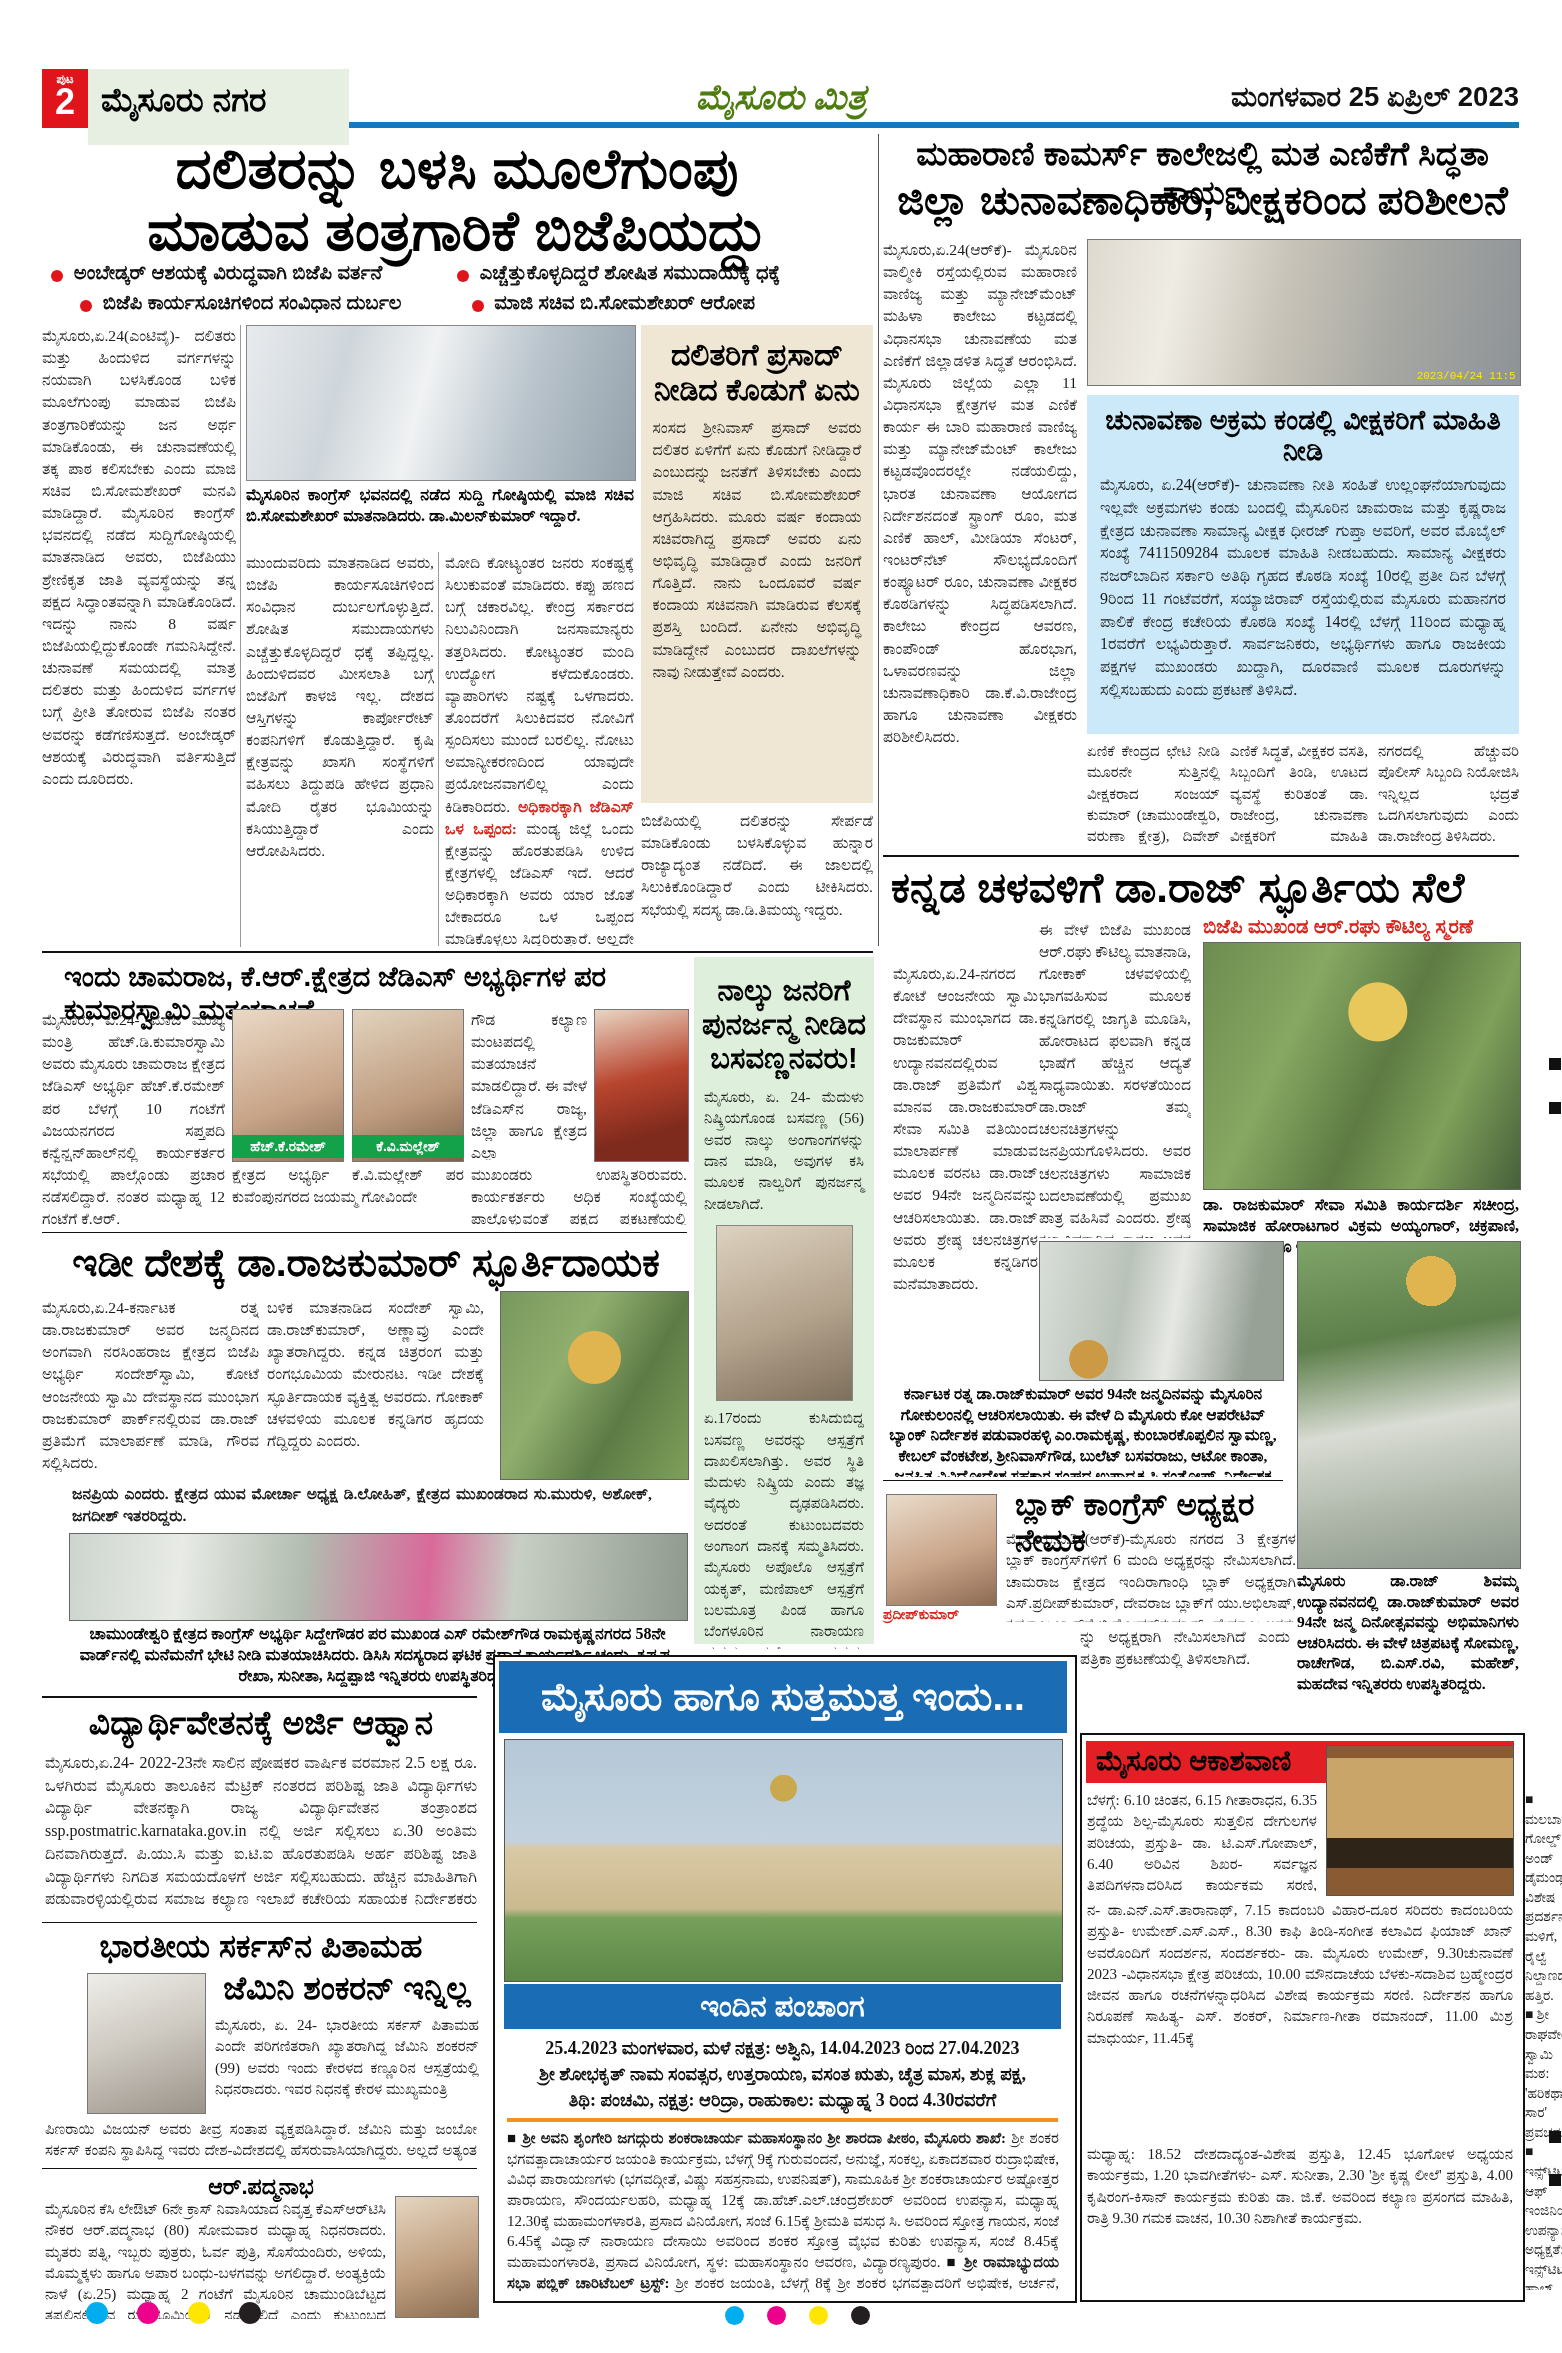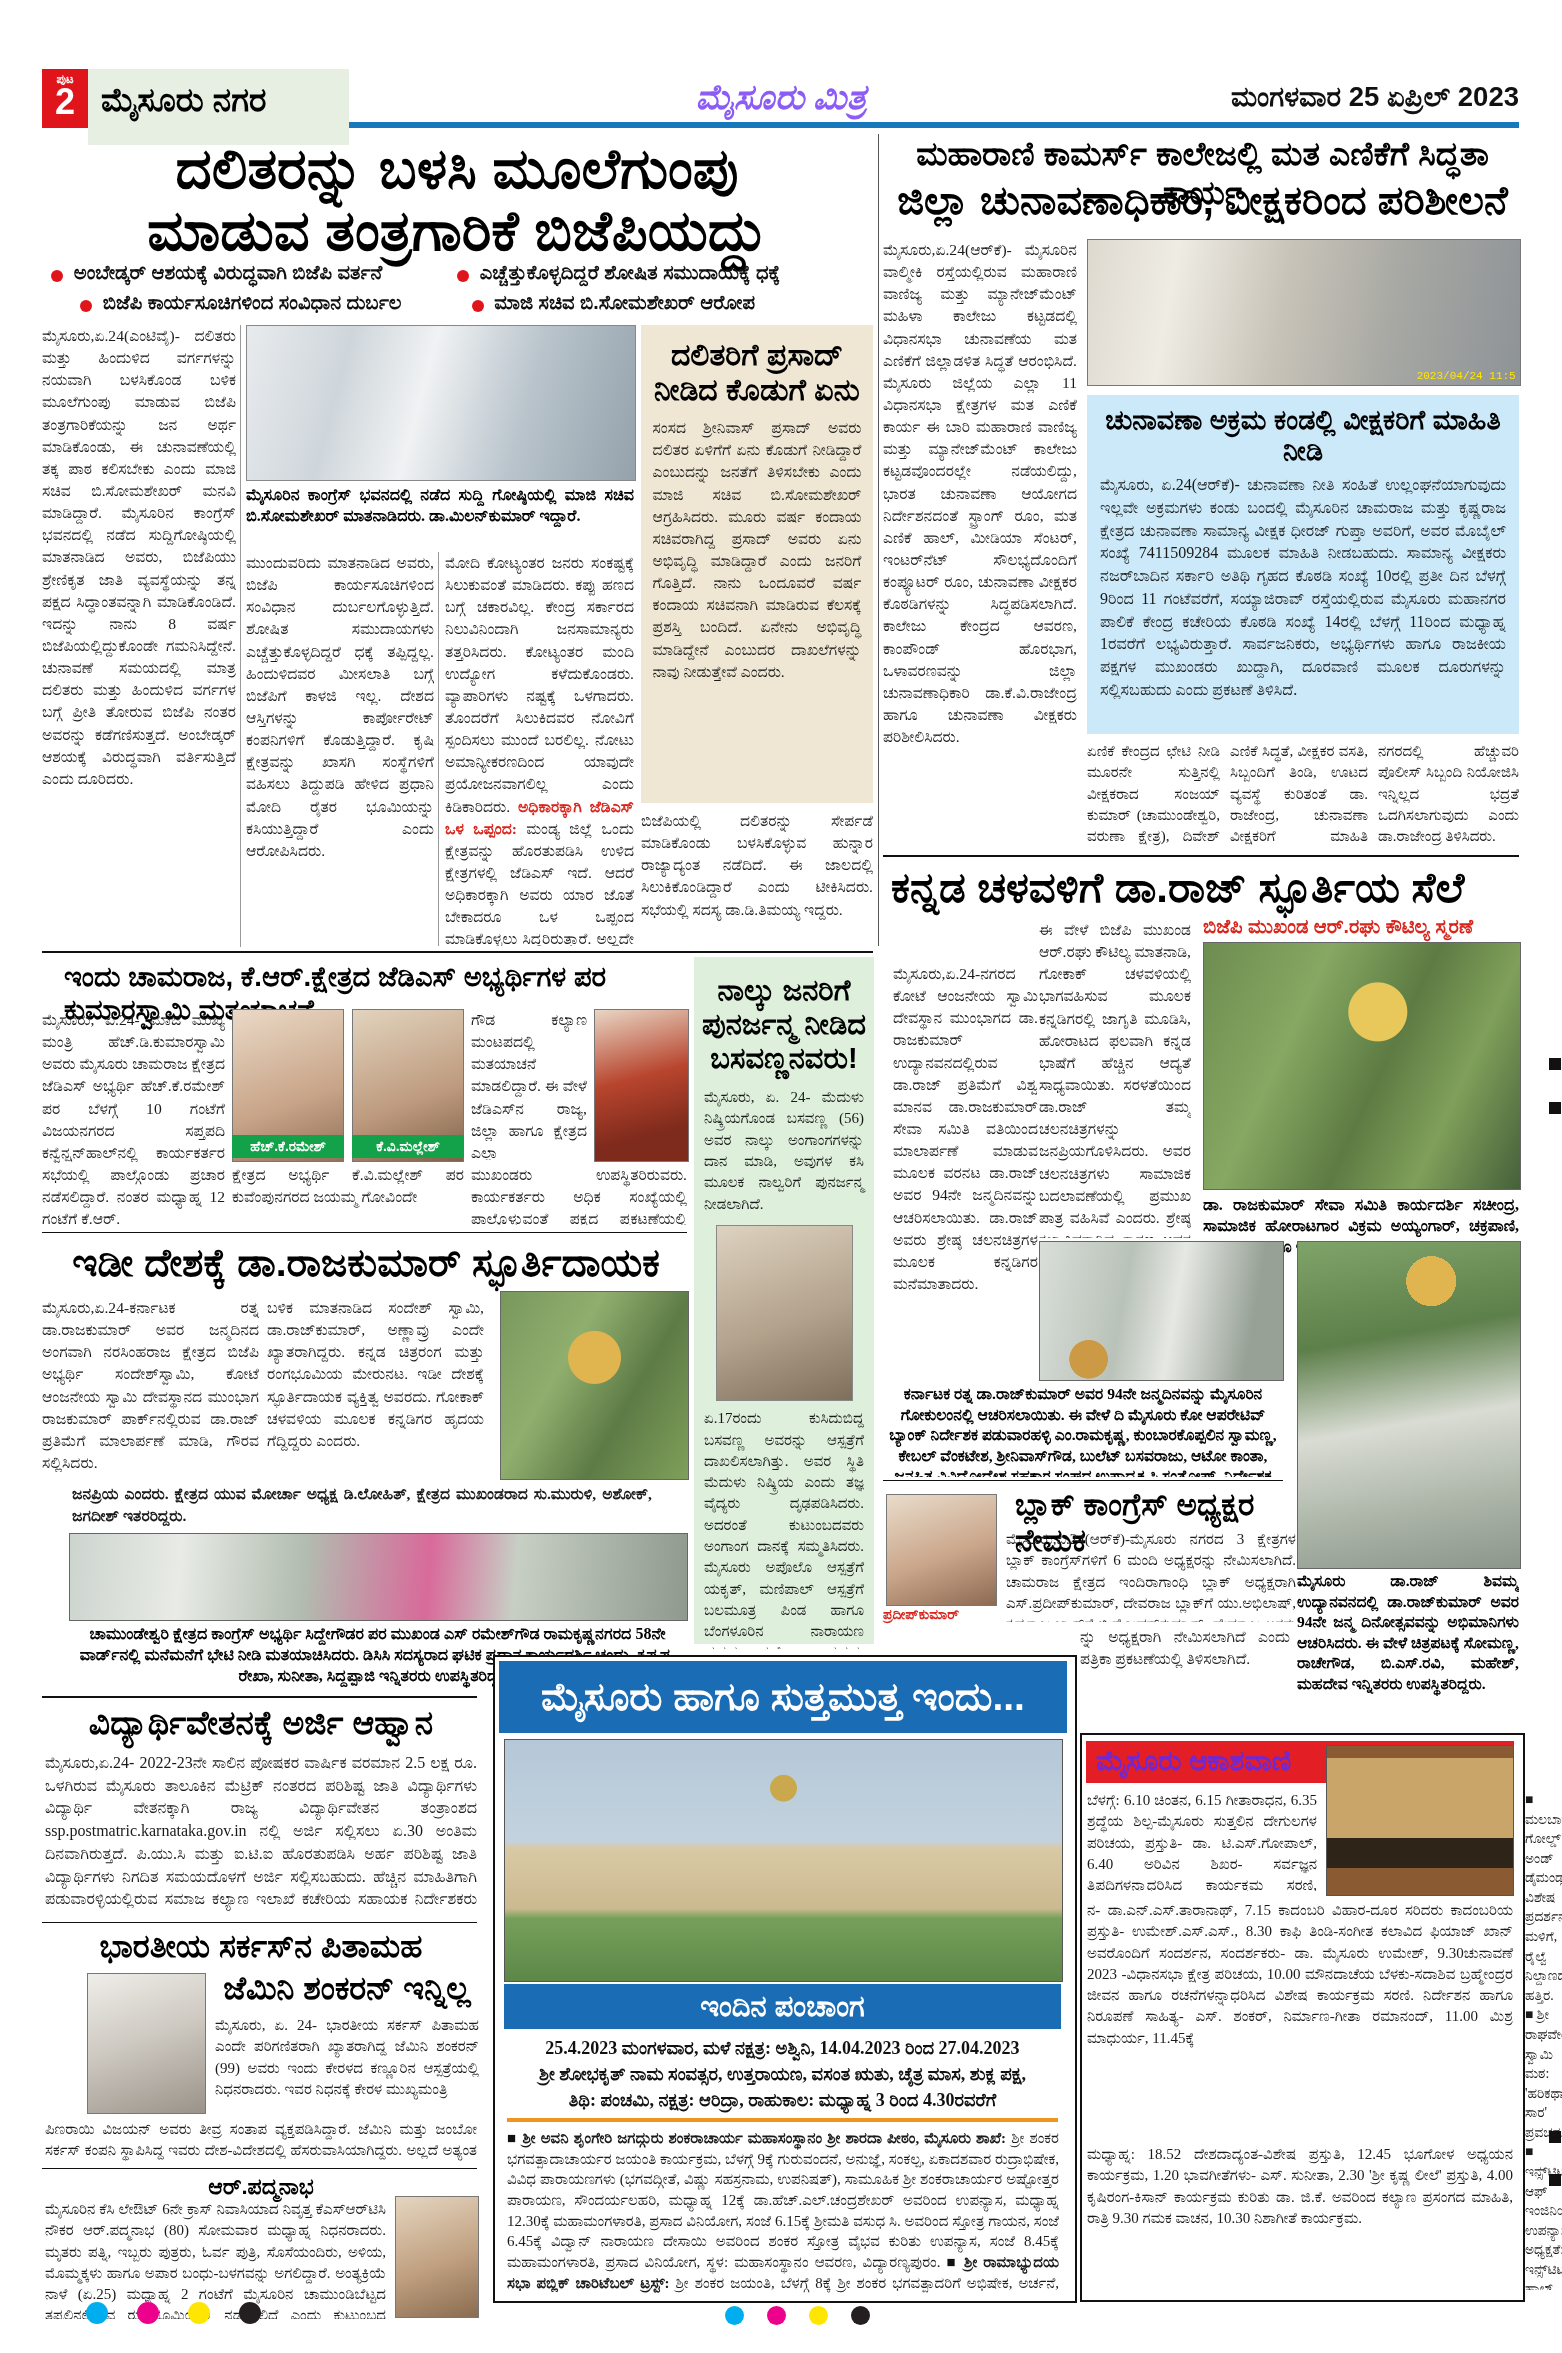--- a/index.html
+++ b/index.html
@@ -27,21 +27,21 @@
 <body>
 
 <div class="page">
 
   <div class="abs" style="left:42px;top:69px;width:46px;height:59px;background:#e0151b;color:#fff;text-align:center;">
     <div style="font-size:11.6px;font-weight:bold;padding-top:2.9px;font-family:'Liberation Sans',sans-serif;">ಪುಟ</div>
     <div style="font-size:36px;font-weight:bold;line-height:0.9;font-family:'Liberation Sans',sans-serif;">2</div>
   </div>
   <div class="abs" style="left:88px;top:69px;width:261px;height:76px;background:#e6efe2;"></div>
   <div class="abs hl" style="left:101px;top:81px;width:239px;font-size:33px;">ಮೈಸೂರು ನಗರ</div>
-  <div class="abs" style="left:600px;top:78px;width:362px;text-align:center;color:#8b5cf6;font-weight:bold;
+  <div class="abs" style="left:600px;top:78px;width:362px;text-align:center;color:#4d7c0f;font-weight:bold;
               font-size:35px;font-family:'Liberation Serif',serif;font-style:italic;">ಮೈಸೂರು ಮಿತ್ರ</div>
   <div class="abs" style="left:1087px;top:81px;width:432px;text-align:right;font-size:27.5px;font-weight:bold;
               font-family:'Liberation Sans',sans-serif;">ಮಂಗಳವಾರ 25 ಏಪ್ರಿಲ್ 2023</div>
   <div class="abs" style="left:349px;top:122px;width:1170px;height:5.8px;background:#1778bc;"></div>
 
   <div class="abs hl ctr" style="left:51px;top:138px;width:812px;font-size:56px;line-height:1.1;">ದಲಿತರನ್ನು ಬಳಸಿ ಮೂಲೆಗುಂಪು
 ಮಾಡುವ ತಂತ್ರಗಾರಿಕೆ ಬಿಜೆಪಿಯದ್ದು</div>
 
   <div class="abs" style="left:51px;top:261px;width:819px;font-family:'Liberation Sans',sans-serif;">
     <div style="display:flex;">
@@ -217,21 +217,21 @@
     <span class="sq"> ■ </span>
     <b>ಶ್ರೀ ರಾಮಾಭ್ಯುದಯ ಸಭಾ ಪಬ್ಲಿಕ್ ಚಾರಿಟೆಬಲ್ ಟ್ರಸ್ಟ್: </b>
     <span>ಶ್ರೀ ಶಂಕರ ಜಯಂತಿ, ಬೆಳಗ್ಗೆ 8ಕ್ಕೆ ಶ್ರೀ ಶಂಕರ ಭಗವತ್ಪಾದರಿಗೆ ಅಭಿಷೇಕ, ಅರ್ಚನೆ, ಮಹಾಮಂಗಳಾರತಿ, ಪ್ರಸಾದ ವಿನಿಯೋಗ, ಸ್ಥಳ: ಆವರಣ, ಶ್ರೀರಾಮಪೇಟೆ</span>
     
     
     
   </div>
 
   <div class="abs" style="left:1080px;top:1733px;width:441px;height:565px;border:2.2px solid #111;background:#fff;"></div>
   <div class="abs" style="left:1086px;top:1741px;width:428px;height:42px;background:#e31e25;"></div>
-  <div class="abs" style="left:1096px;top:1745px;width:290px;color:#6d28d9;font-weight:bold;font-size:27.5px;
+  <div class="abs" style="left:1096px;top:1745px;width:290px;color:#000000;font-weight:bold;font-size:27.5px;
               font-family:'Liberation Sans',sans-serif;">ಮೈಸೂರು ಆಕಾಶವಾಣಿ</div>
   <div class="abs photo" style="left:1326px;top:1745px;width:186px;height:149px;border:0.7px solid #555;
               background:linear-gradient(#8a5a33 0 8%,#c9a56a 8% 62%,#2e2418 62% 82%,#8a5a33 82% 100%);"></div>
   <div class="abs body-text just" style="left:1087px;top:1790px;width:230px;height:101px;font-size:15px;">ಬೆಳಗ್ಗೆ: 6.10 ಚಿಂತನ, 6.15 ಗೀತಾರಾಧನ, 6.35 ಶ್ರದ್ಧೆಯ ಶಿಲ್ಪ-ಮೈಸೂರು ಸುತ್ತಲಿನ ದೇಗುಲಗಳ ಪರಿಚಯ, ಪ್ರಸ್ತುತಿ- ಡಾ. ಟಿ.ಎಸ್.ಗೋಪಾಲ್, 6.40 ಅರಿವಿನ ಶಿಖರ- ಸರ್ವಜ್ಞನ ತ್ರಿಪದಿಗಳನ್ನಾಧರಿಸಿದ ಕಾರ್ಯಕ್ರಮ ಸರಣಿ, ಗಾಯನ- ಅಂಬಯ್ಯನುಲಿ, ಕೆ.ಪಿ. ರೇವತಿ, ವ್ಯಾಖ್ಯಾ</div>
   <div class="abs body-text just" style="left:1087px;top:1900px;width:426px;height:239px;font-size:15px;">ನ- ಡಾ.ಎನ್.ಎಸ್.ತಾರಾನಾಥ್, 7.15 ಕಾದಂಬರಿ ವಿಹಾರ-ದೂರ ಸರಿದರು ಕಾದಂಬರಿಯ ಪ್ರಸ್ತುತಿ- ಉಮೇಶ್.ಎಸ್.ಎಸ್., 8.30 ಕಾಫಿ ತಿಂಡಿ-ಸಂಗೀತ ಕಲಾವಿದ ಫಿಯಾಜ್ ಖಾನ್ ಅವರೊಂದಿಗೆ ಸಂದರ್ಶನ, ಸಂದರ್ಶಕರು- ಡಾ. ಮೈಸೂರು ಉಮೇಶ್, 9.30ಚುನಾವಣೆ 2023 -ವಿಧಾನಸಭಾ ಕ್ಷೇತ್ರ ಪರಿಚಯ, 10.00 ಮೌನದಾಚೆಯ ಬೆಳಕು-ಸದಾಶಿವ ಬ್ರಹ್ಮೇಂದ್ರರ ಜೀವನ ಹಾಗೂ ರಚನೆಗಳನ್ನಾಧರಿಸಿದ ವಿಶೇಷ ಕಾರ್ಯಕ್ರಮ ಸರಣಿ. ನಿರ್ದೇಶನ ಹಾಗೂ ನಿರೂಪಣೆ ಸಾಹಿತ್ಯ- ಎಸ್. ಶಂಕರ್, ನಿರ್ಮಾಣ-ಗೀತಾ ರಮಾನಂದ್, 11.00 ಮಿಶ್ರ ಮಾಧುರ್ಯ, 11.45ಕ್ಕೆ</div>
   <div class="abs body-text just" style="left:1087px;top:2144px;width:426px;height:145px;font-size:15px;">ಮಧ್ಯಾಹ್ನ: 18.52 ದೇಶದಾದ್ಯಂತ-ವಿಶೇಷ ಪ್ರಸ್ತುತಿ, 12.45 ಭೂಗೋಳ ಅಧ್ಯಯನ ಕಾರ್ಯಕ್ರಮ, 1.20 ಭಾವಗೀತೆಗಳು- ಎಸ್. ಸುನೀತಾ, 2.30 'ಶ್ರೀ ಕೃಷ್ಣ ಲೀಲೆ' ಪ್ರಸ್ತುತಿ, 4.00 ಕೃಷಿರಂಗ-ಕಿಸಾನ್ ಕಾರ್ಯಕ್ರಮ ಕುರಿತು ಡಾ. ಜಿ.ಕೆ. ಅವರಿಂದ ಕಲ್ಯಾಣ ಪ್ರಸಂಗದ ಮಾಹಿತಿ, ರಾತ್ರಿ 9.30 ಗಮಕ ವಾಚನ, 10.30 ನಿಶಾಗೀತೆ ಕಾರ್ಯಕ್ರಮ.</div>
 
   <div class="abs body-text clip" style="left:1525px;top:1790px;width:38px;height:500px;font-size:13.8px;">
     <div>■ ಮಲಬಾರ್ ಗೋಲ್ಡ್ ಅಂಡ್ ಡೈಮಂಡ್ಸ್: ವಿಶೇಷ ಪ್ರದರ್ಶನ ಮಳಿಗೆ, ರೈಲ್ವೆ ನಿಲ್ದಾಣದ ಹತ್ತಿರ.</div>
     <div>■ ಶ್ರೀ ರಾಘವೇಂದ್ರ ಸ್ವಾಮಿ ಮಠ: 'ಹರಿಕಥಾಮೃತ ಸಾರ' ಪ್ರವಚನ.</div>

